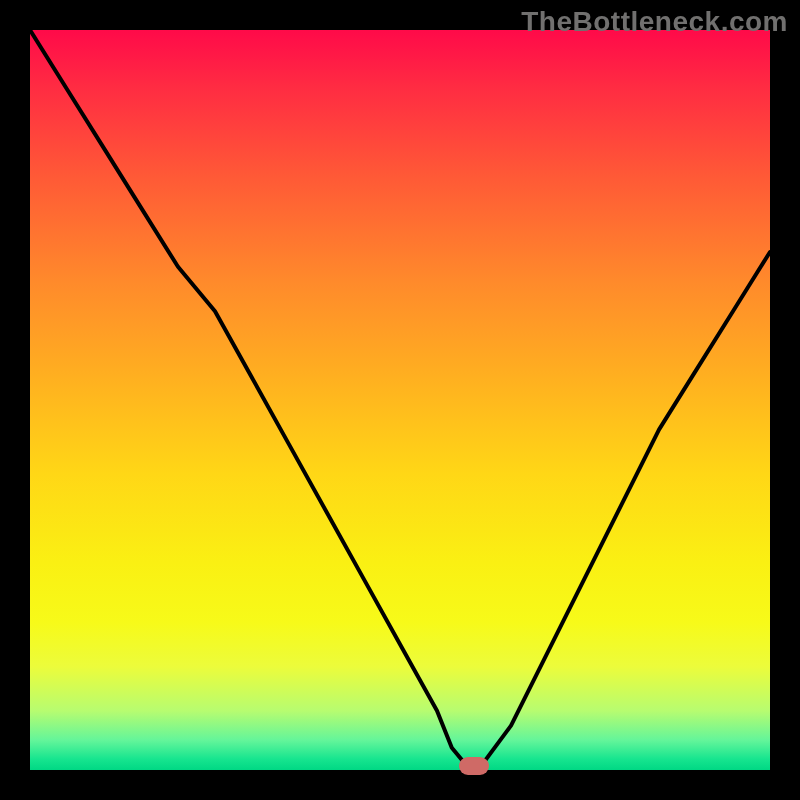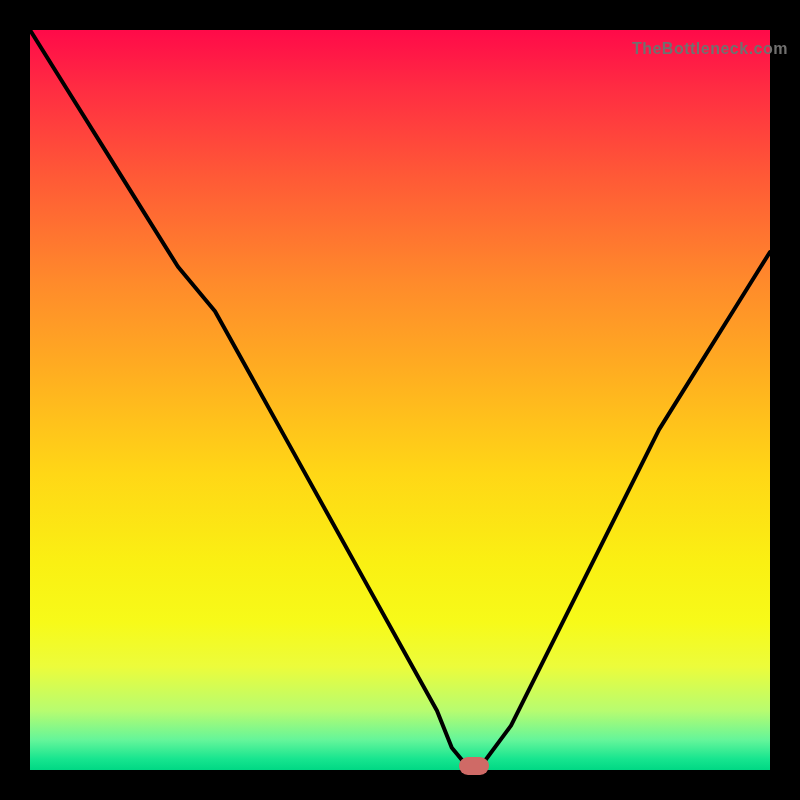--- a/index.html
+++ b/index.html
@@ -35,25 +35,24 @@
       #63f59a 96%,
       #17e58f 98.5%,
       #00d884 100%
     );
   }
   .watermark {
     position: absolute;
     top: 6px;
     right: 12px;
     font-family: Arial, Helvetica, sans-serif;
-    font-size: 16px;
+    font-size: 28px;
     font-weight: bold;
     color: #71706f;
     letter-spacing: 0.5px;
-    margin-top: 34px;
   }
   svg.overlay {
     position: absolute;
     left: 30px;
     top: 30px;
     width: 740px;
     height: 740px;
   }
   .marker {
     position: absolute;

